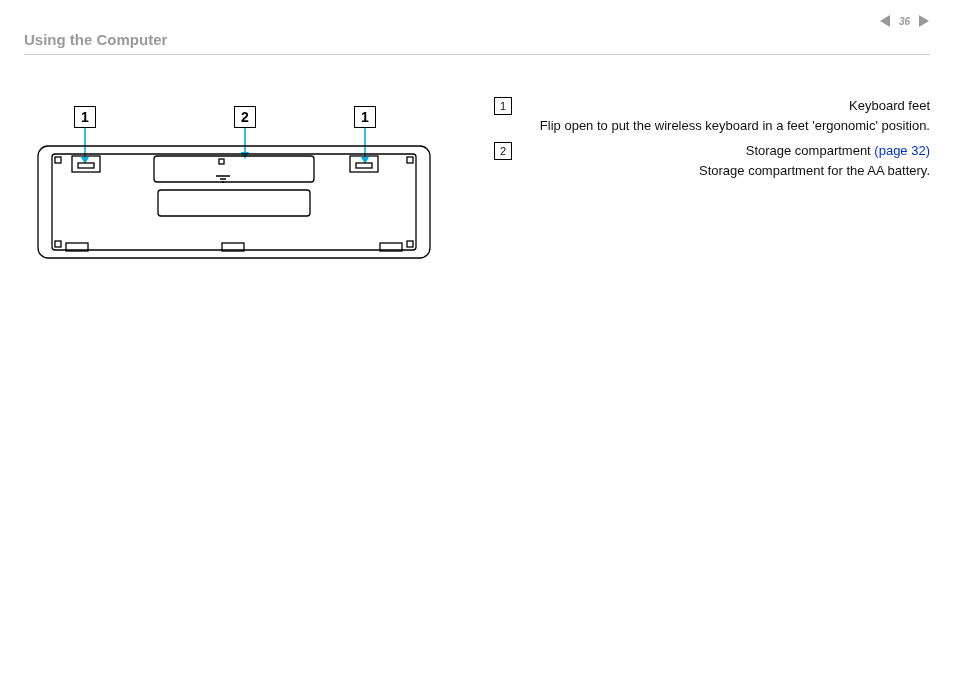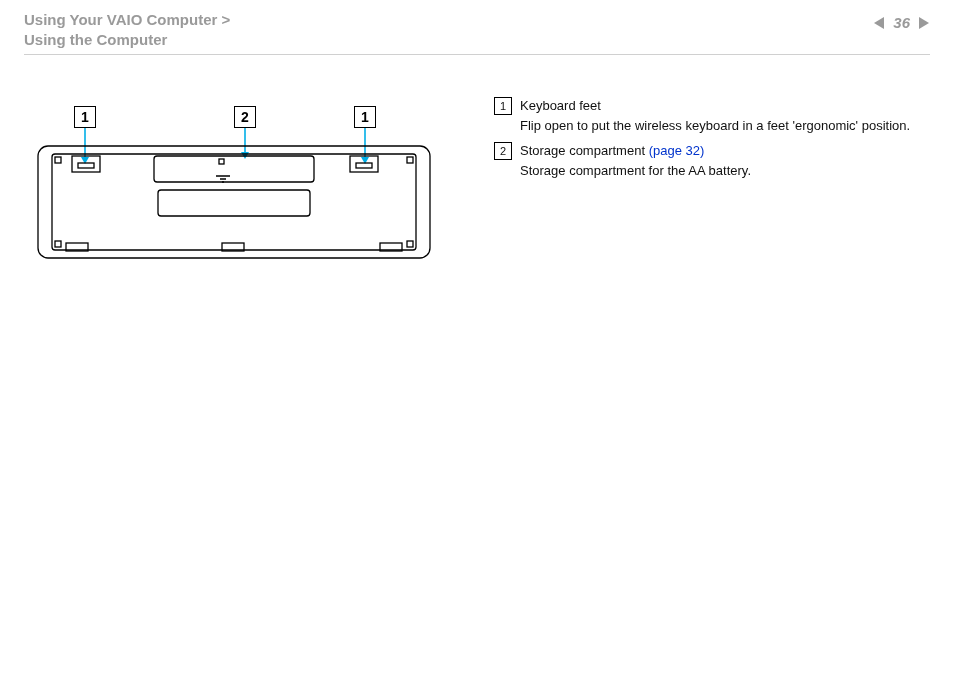--- a/index.html
+++ b/index.html
@@ -33,21 +33,21 @@
     gap: 6px;
     margin-top: 4px;
   }
   .page-nav .arrow {
     display: inline-flex;
   }
   .page-num {
     color: #9a9a9a;
     font-weight: bold;
     font-style: italic;
-    font-size: 15px;
+    font-size: 10px;
   }
   .divider {
     position: absolute;
     top: 54px;
     left: 24px;
     right: 24px;
     border-top: 1px solid #d0d0d0;
   }
   .content {
     position: absolute;
@@ -79,20 +79,21 @@
     align-items: center;
     justify-content: center;
     font-size: 11px;
     font-weight: normal;
     margin-right: 8px;
     flex-shrink: 0;
     margin-top: 1px;
   }
   .item-body {
     flex: 1;
+    text-align: right;
   }
   .item-title { }
   .item-desc {
     display: block;
   }
   .link {
     color: #0033cc;
     text-decoration: none;
   }
   
@@ -116,21 +117,21 @@
   }
   .callouts .c {
     position: absolute;
   }
 </style>
 </head>
 <body>
 
 <div class="header">
   <div class="breadcrumb">
-    <span>Using Your VAIO Computer &gt;</span><br>
+    <br>
     <span>Using the Computer</span>
   </div>
   <div class="page-nav">
     <span class="arrow">
       <svg width="14" height="14" viewBox="0 0 14 14">
           <polygon points="11,1 11,13 1,7" fill="#9a9a9a"></polygon>
         </svg>
     </span>
     <span class="page-num">36</span>
     <span class="arrow">

